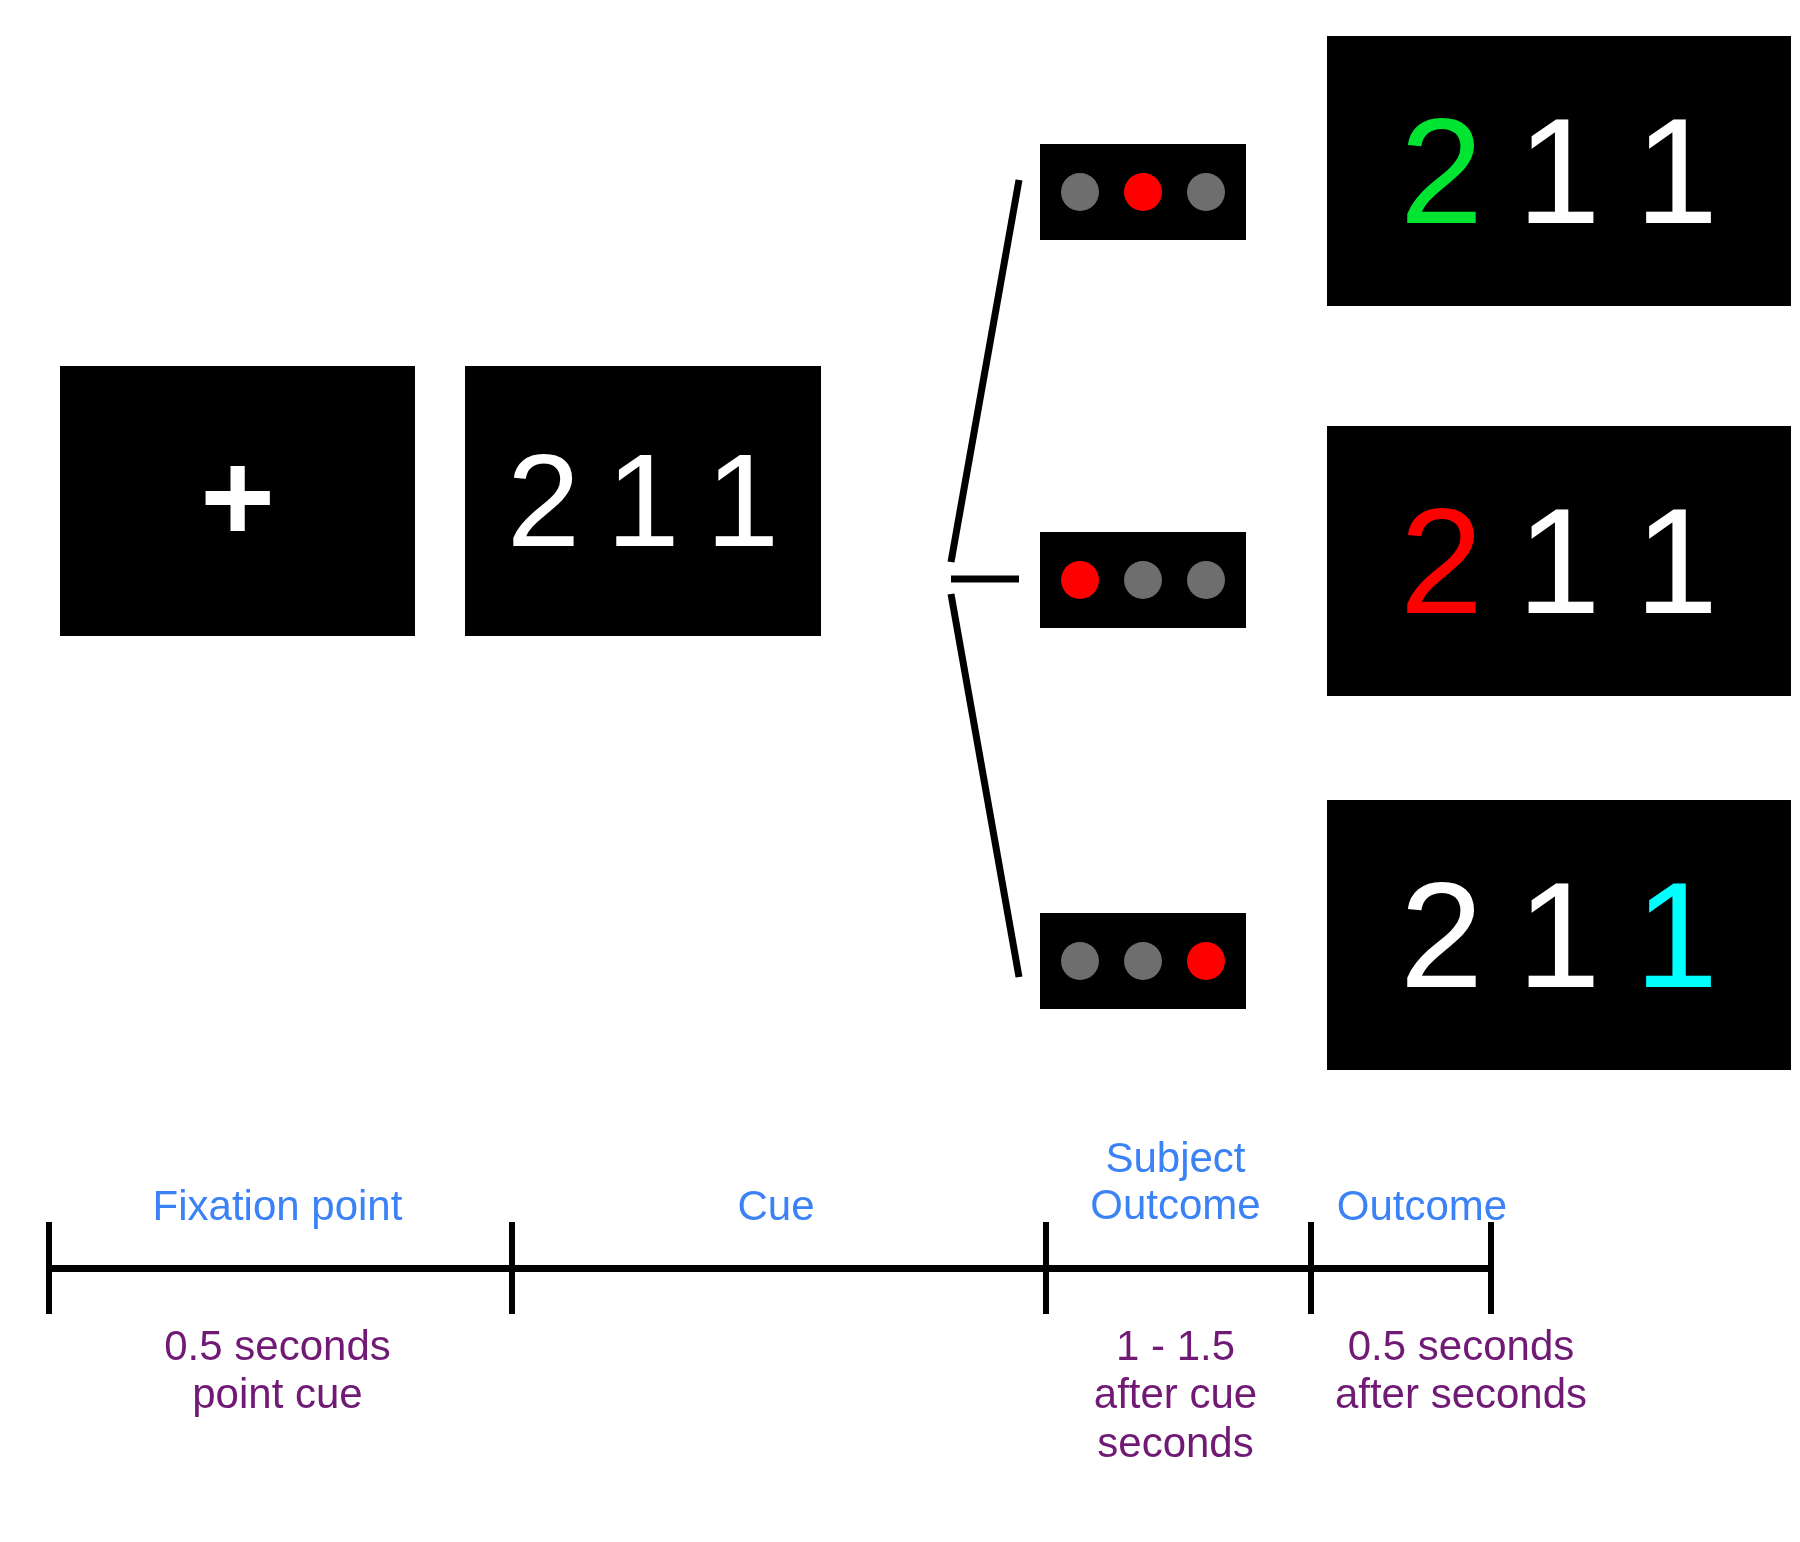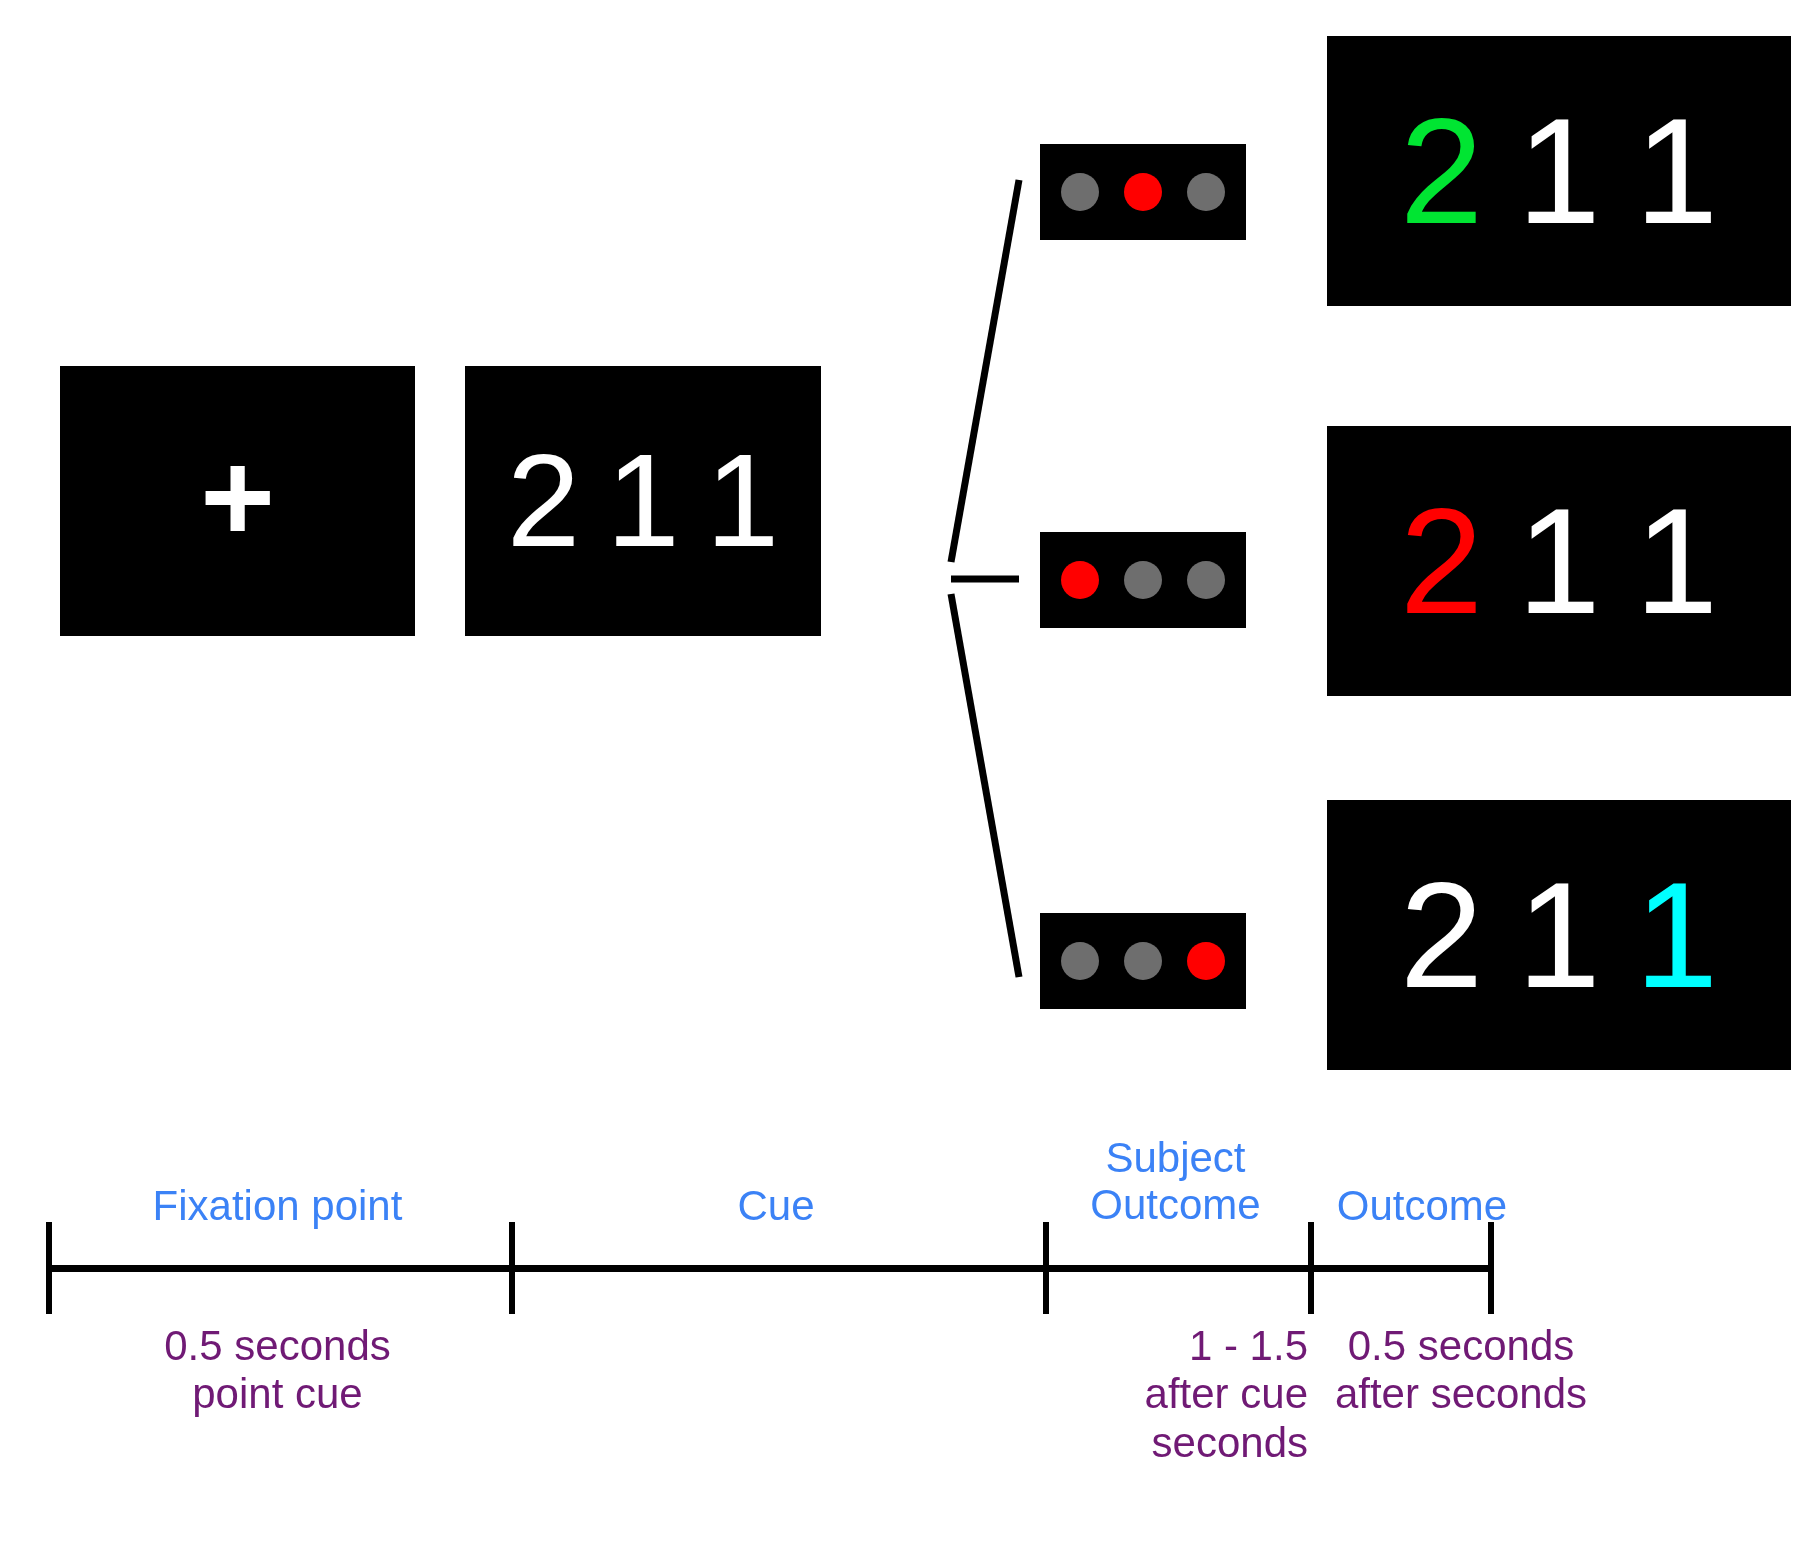--- a/index.html
+++ b/index.html
@@ -164,21 +164,21 @@
       <div>Outcome</div>
     </div>
 
     <div class="tl-seg-label" style="left:1332px;top:182px;width:180px;">Outcome</div>
 
     <div class="tl-seg-dur" style="left:46px;top:322px;width:463px;">
       <div>0.5 seconds</div>
       <div>point cue</div>
     </div>
 
-    <div class="tl-seg-dur" style="left:1043px;top:322px;width:265px;text-align:right;">
+    <div class="tl-seg-dur" style="left:1043px;top:322px;width:265px;">
       <div>1 - 1.5</div>
       <div>after cue</div>
       <div>seconds</div>
     </div>
 
     <div class="tl-seg-dur" style="left:1296px;top:322px;width:330px;">
       <div>0.5 seconds</div>
       <div>after seconds</div>
     </div>
 

